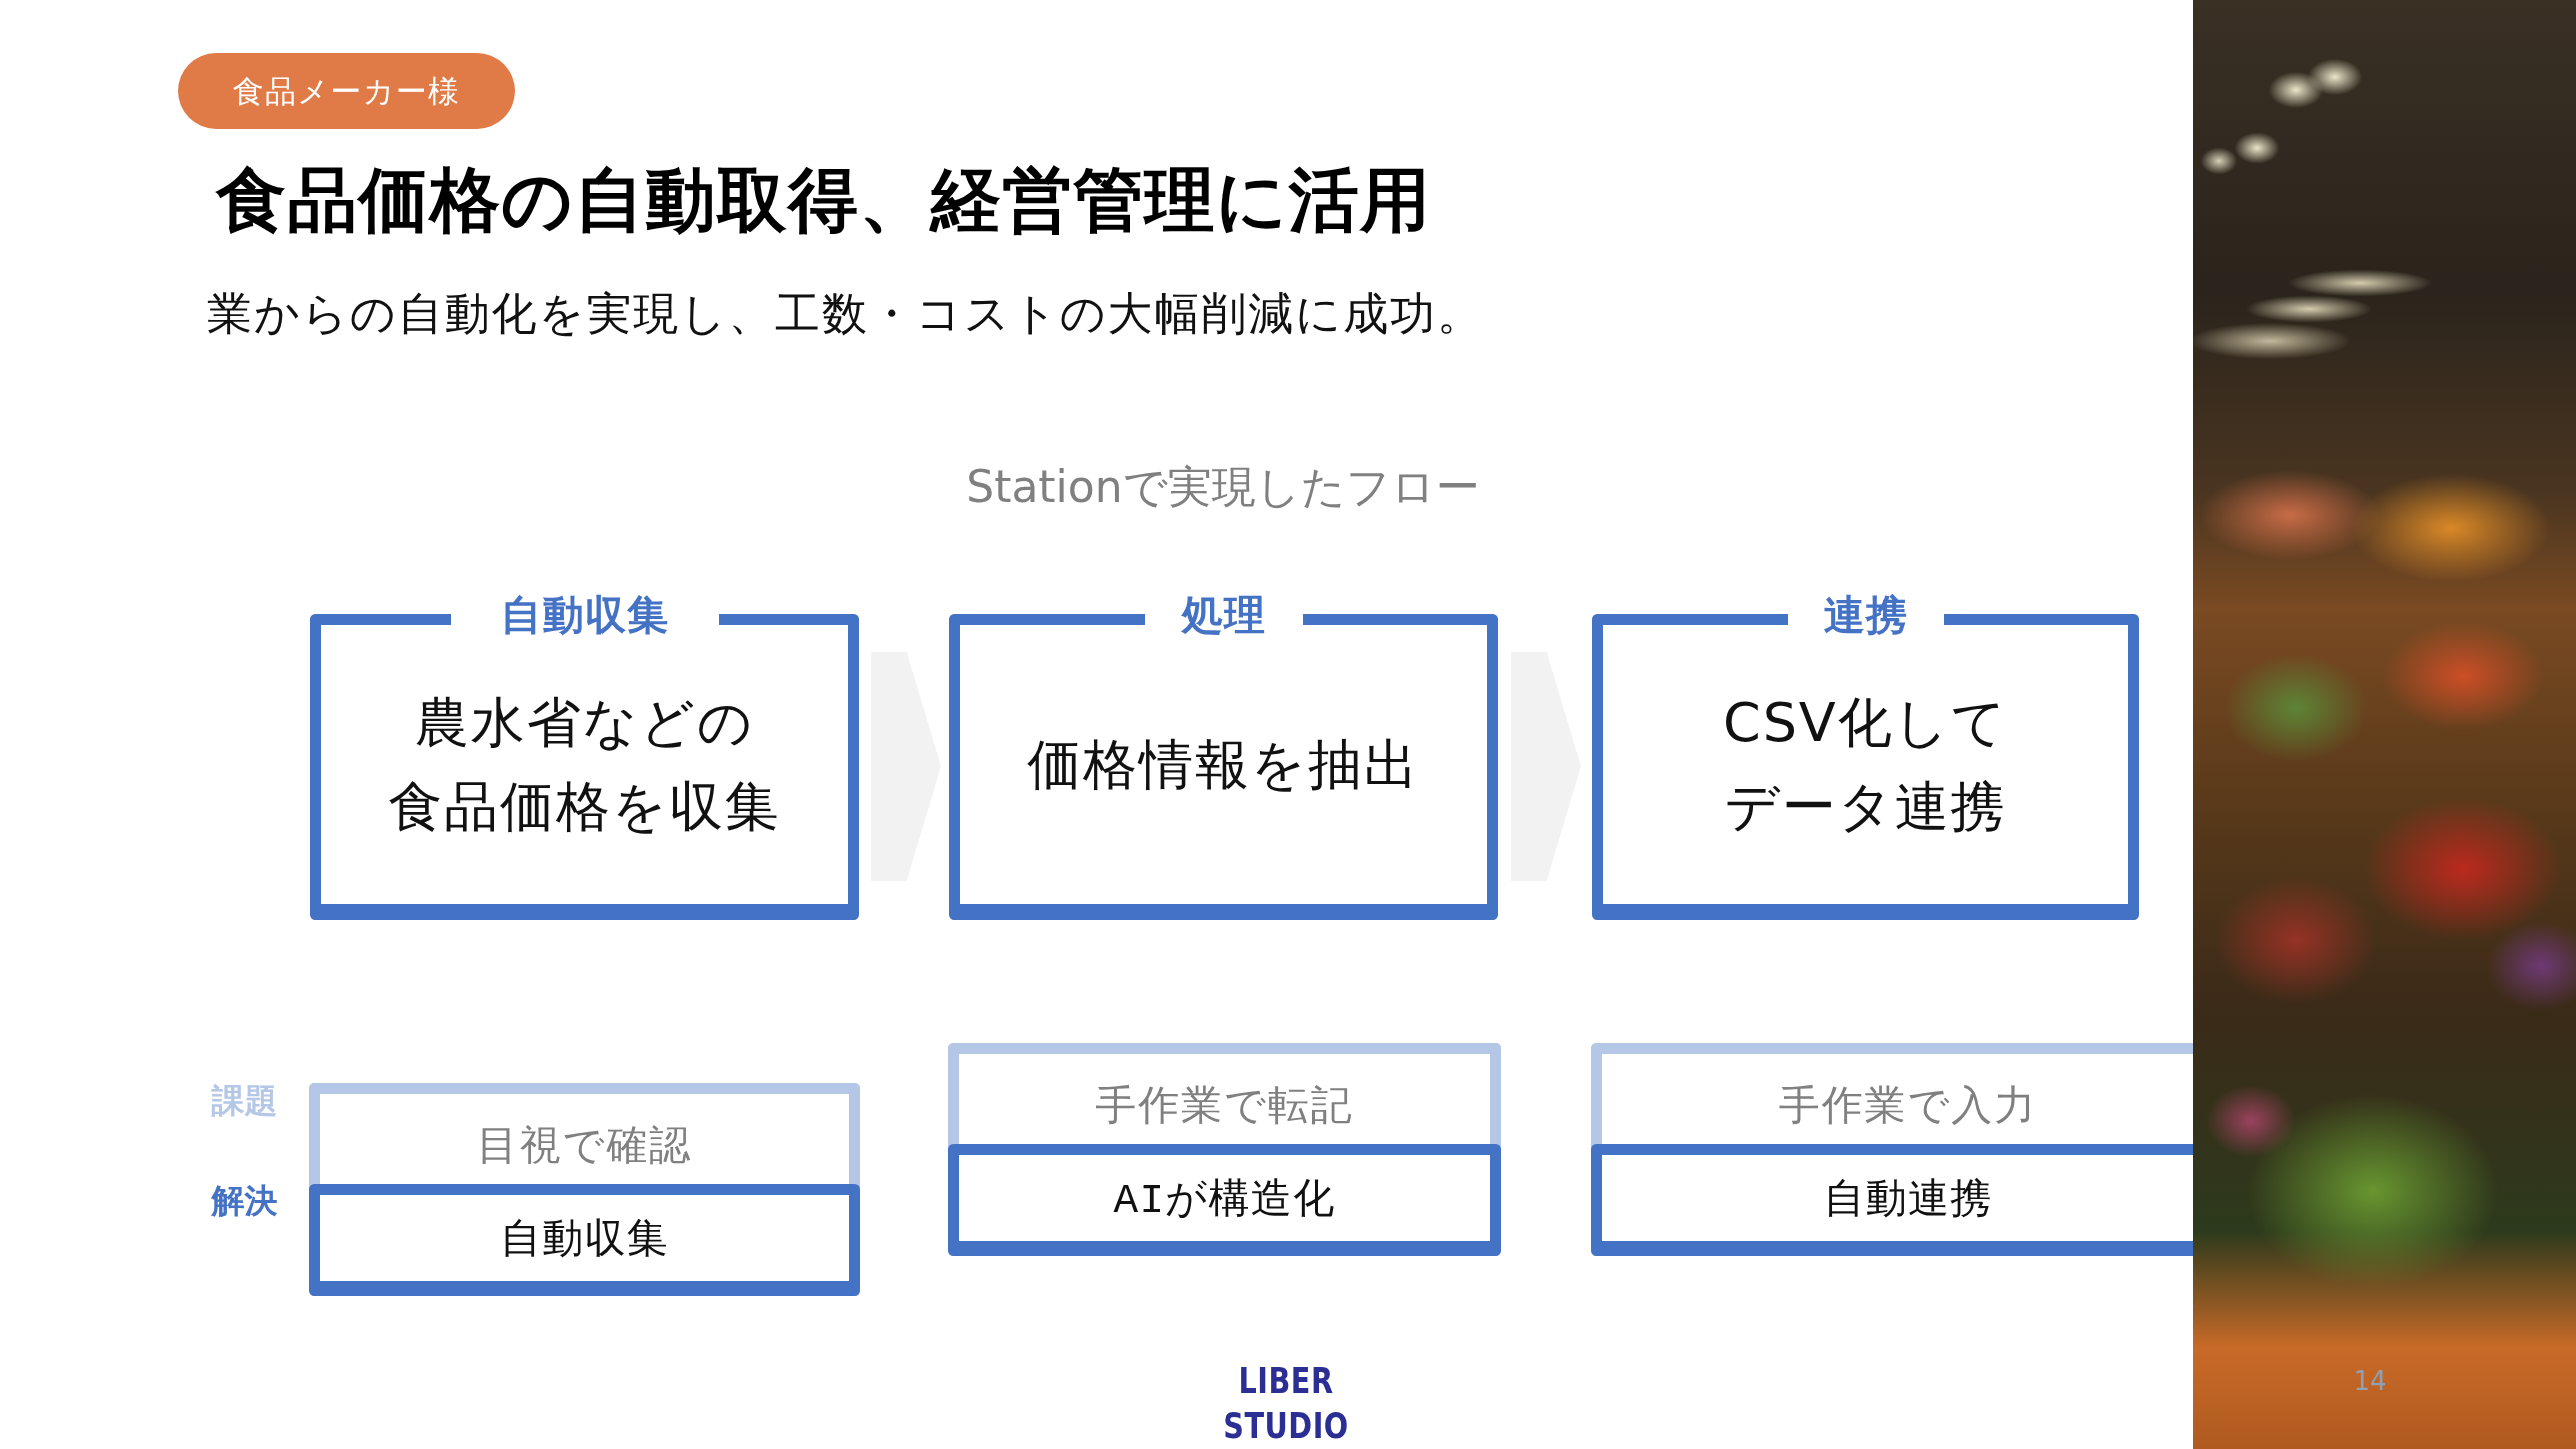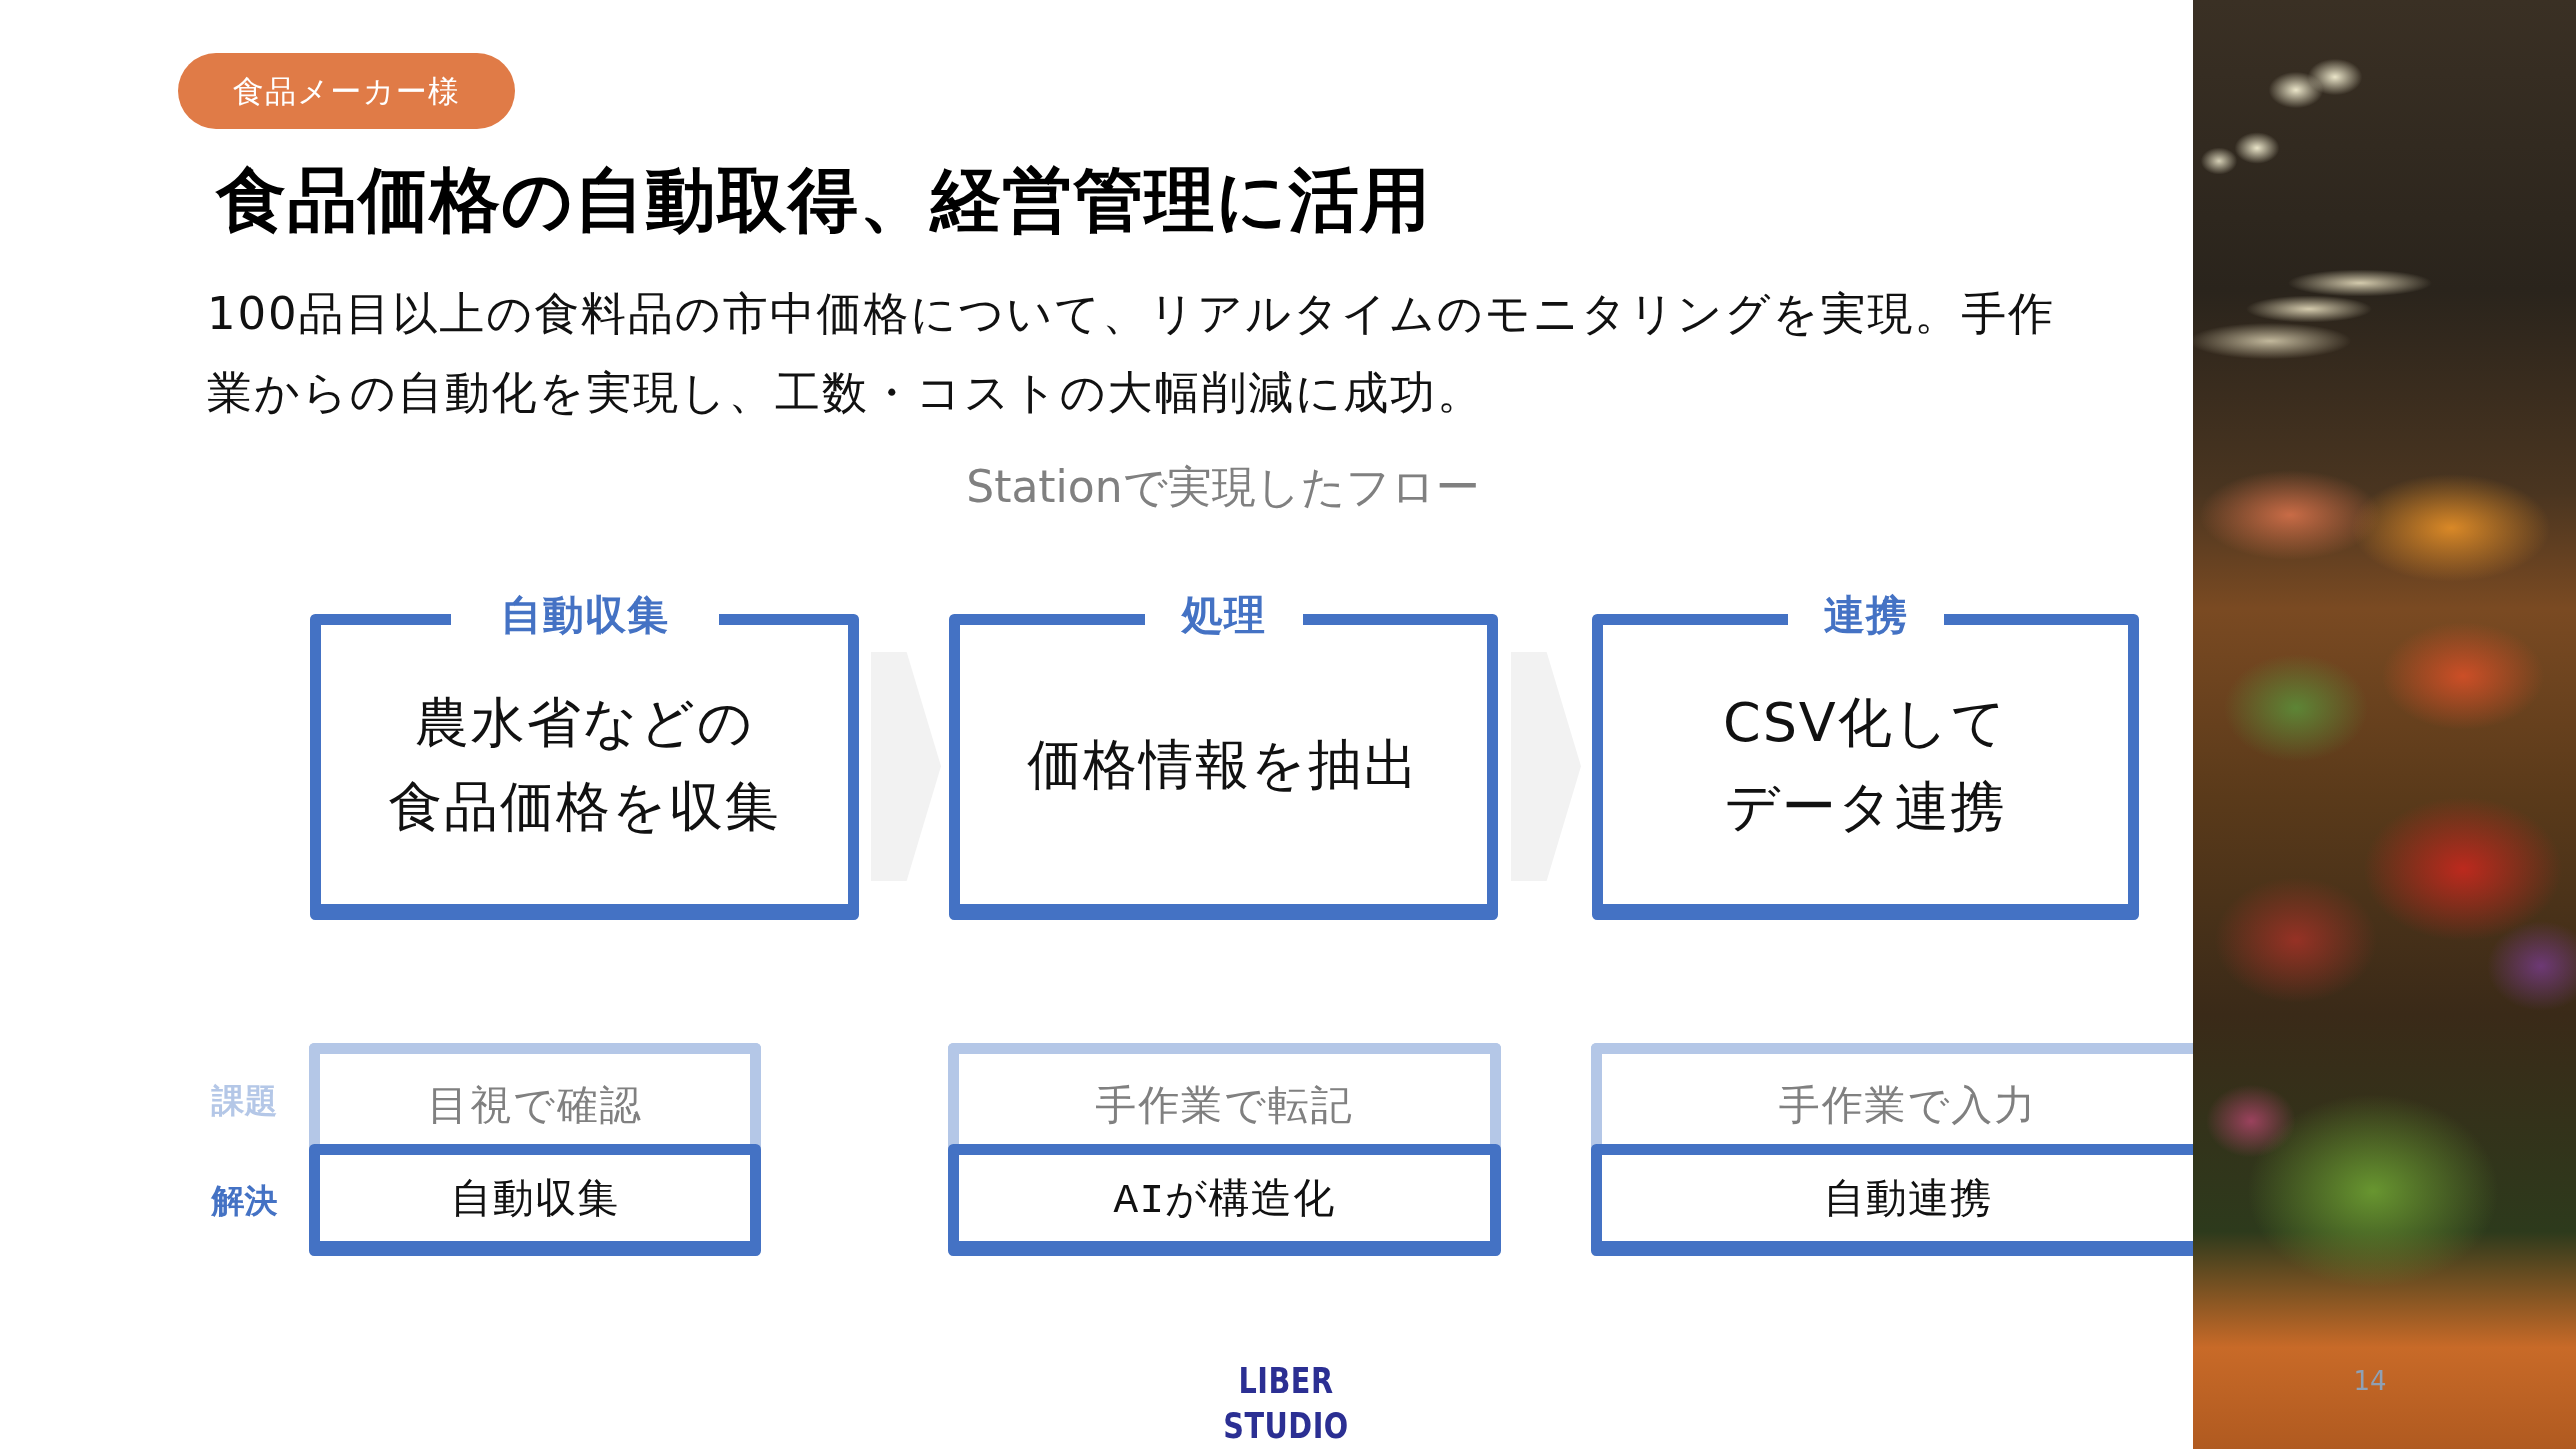--- a/index.html
+++ b/index.html
@@ -83,21 +83,21 @@
     display: flex; align-items: center; justify-content: center;
     font-size: 41px; color: #808080; letter-spacing: 1.9px;
   }
   .solution-box {
     top: 1144px; height: 112px; box-sizing: border-box;
     border: 11.6px solid #4472C4; border-bottom-width: 15.5px;
     border-radius: 5.2px; background: #fff;
     display: flex; align-items: center; justify-content: center;
     font-size: 41px; color: #111; letter-spacing: 1.3px;
   }
-  .col1 { left: 309px; width: 452px; }
+  .col1 { left: 309px; width: 551px; margin-top: 40px; }
   .col2 { left: 948px; width: 553px; font-family: Liberation Mono, monospace; }
   .col3 { left: 1591px; width: 634px; }
 
   .logo {
     left: 1157px; width: 258px; top: 1359px; text-align: center;
     font-size: 35px; font-weight: bold; color: #2B2F93; line-height: 45px;
     letter-spacing: 0.6px; transform: scaleX(0.82); transform-origin: center;
   }
 
   
@@ -128,21 +128,20 @@
   }
 </style>
 </head>
 <body>
 
 <div class="abs badge">食品メーカー様</div>
 
 <div class="abs title">食品価格の自動取得、経営管理に活用</div>
 
 <div class="abs body-text">
-  <div>100品目以上の食料品の市中価格について、リアルタイムのモニタリングを実現。手作</div>
   <div>業からの自動化を実現し、工数・コストの大幅削減に成功。</div>
 </div>
 
 <div class="abs flow-title">Stationで実現したフロー</div>
 
 <div class="abs flow-box box1">
   <div class="content">農水省などの
 食品価格を収集</div>
 </div>
 <div class="abs flow-label lab1">自動収集</div>

